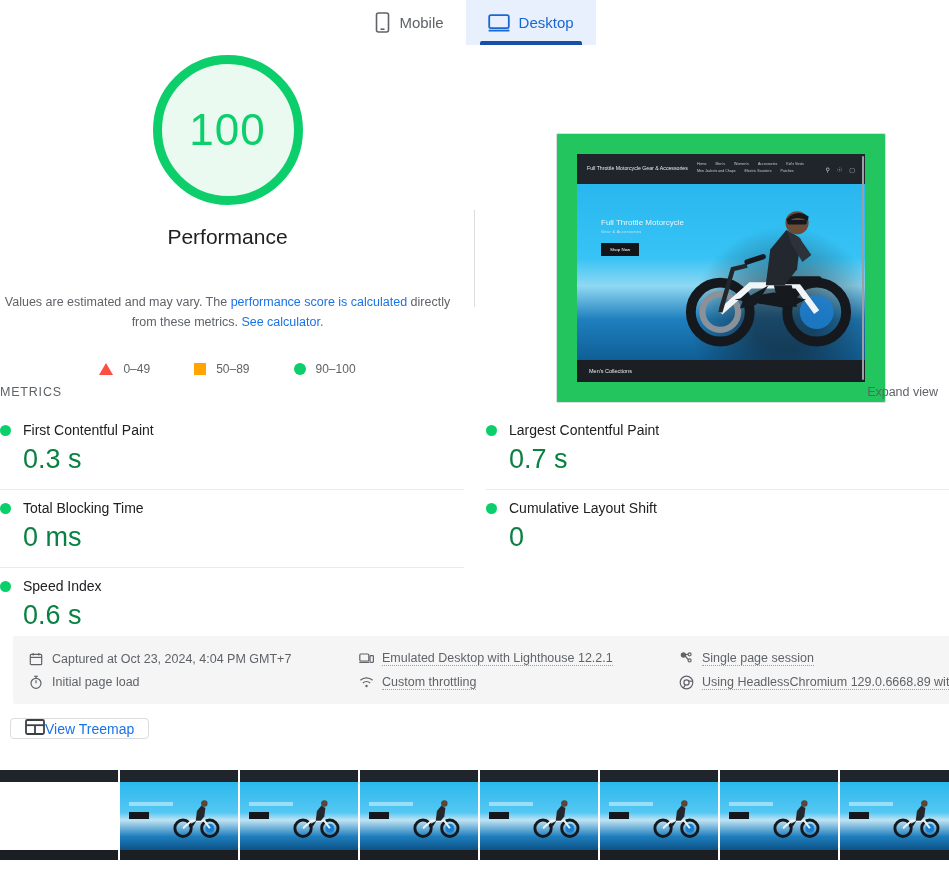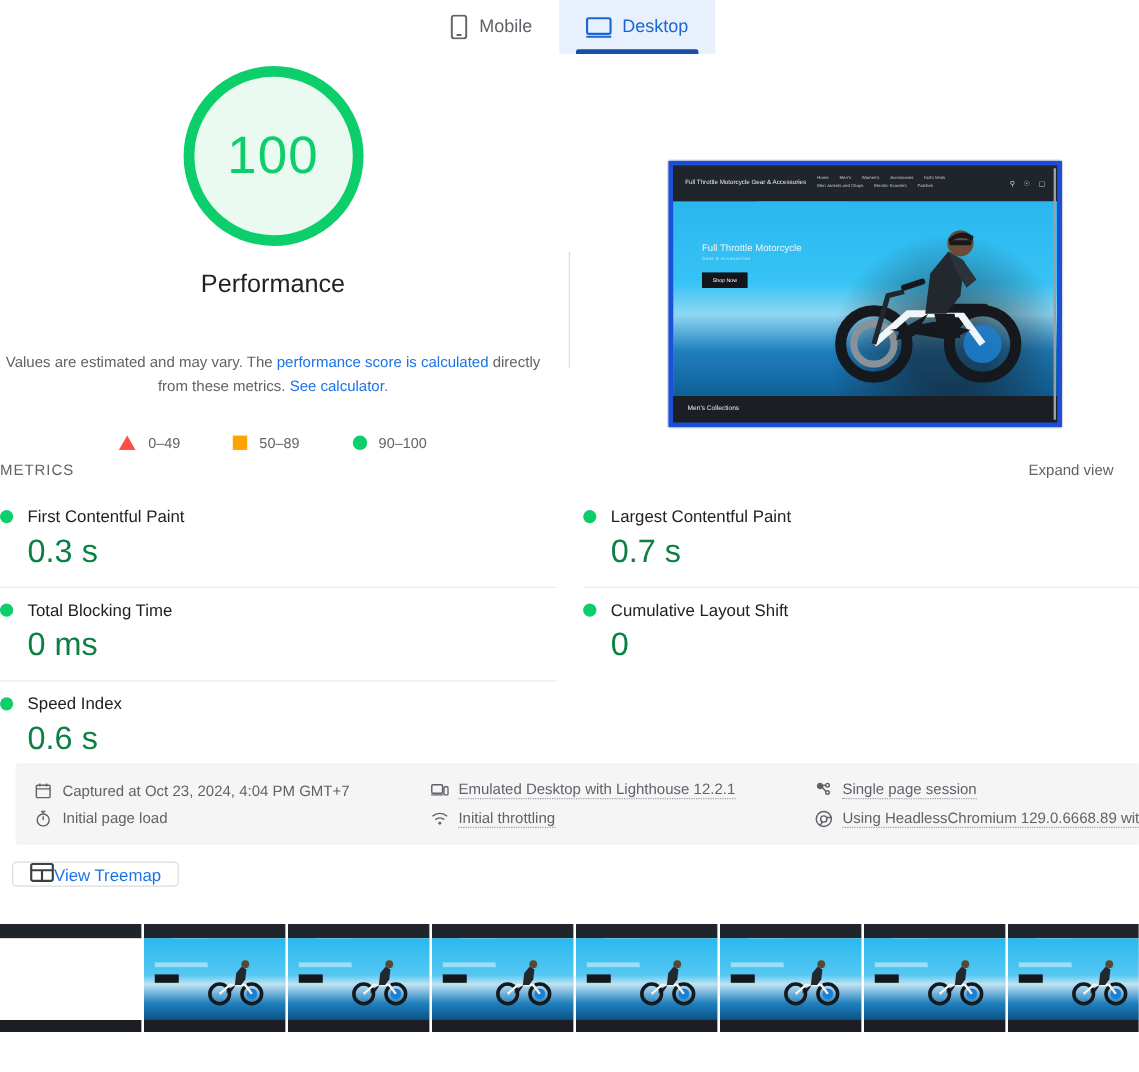--- a/index.html
+++ b/index.html
@@ -54,23 +54,23 @@
   }
   .gauge-title {
     margin-top: 20px; font-size: 21px; color: #202124; font-weight: 400;
   }
   .divider-v {
     position: absolute; left: 474px; top: 165px;
     width: 1px; height: 97px; background: #dadce0;
   }
   .shot-wrap {
     position: absolute; left: 556px; top: 88px;
-    width: 330px; height: 224px;
+    width: 330px; height: 270px;
     border: 1px solid #dadce0; border-radius: 2px;
-    background: #1d4ed8; padding: 4px;
+    background: #22c55e; padding: 20px;
   }
   .shot {
     width: 100%; height: 100%;
     position: relative; overflow: hidden; background: #1b1f24;
   }
   
   .site-header {
     position: absolute; left:0; right:0; top:0; height: 30px;
     background:#20242b; display:flex; align-items:center; padding: 0 10px;
   }
@@ -122,21 +122,21 @@
     width:0;height:0;border-left:7px solid transparent;border-right:7px solid transparent;
     border-bottom:12px solid #ff4e42;
   }
   .sq { width:12px;height:12px;background:#ffa400; }
   .ci { width:12px;height:12px;border-radius:50%;background:#0cce6b; }
 
   
   .metrics-head {
     position:absolute; left:0; top:385px; width:949px;
     display:flex; align-items:center; justify-content:space-between;
-    padding: 0 21px 0 0;
+    padding: 0 11px 0 0;
   }
   .metrics-label { font-size:12.5px; letter-spacing:.8px; color:#5f6368; }
   .expand { font-size:12.5px; color:#5f6368; cursor:pointer; }
   .metrics {
     position:absolute; left:0; top:412px; width:949px;
     display:grid; grid-template-columns: 464px 1fr; column-gap: 22px;
   }
   .mcol { display:flex; flex-direction:column; }
   .metric {
     padding: 10px 0 14px 0;
@@ -401,21 +401,21 @@
         <span class="dotted">Emulated Desktop with Lighthouse 12.2.1</span>
       </div>
       <div class="envitem">
         <span class="ico">
           <svg width="15" height="14" viewBox="0 0 15 14" fill="none" stroke="#5f6368" stroke-width="1.2">
             <path d="M1.4 5.2 a9 9 0 0 1 12.2 0"></path>
             <path d="M3.8 8 a5.6 5.6 0 0 1 7.4 0"></path>
             <circle cx="7.5" cy="11" r="1.2" fill="#5f6368" stroke="none"></circle>
           </svg>
         </span>
-        <span class="dotted">Initial throttling</span>
+        <span class="dotted">Custom throttling</span>
       </div>
     </div>
 
     <div class="envcol">
       <div class="envitem">
         <span class="ico">
           <svg width="15" height="14" viewBox="0 0 15 14" fill="none" stroke="#5f6368" stroke-width="1.2">
             <circle cx="4.4" cy="4" r="2.1" fill="#5f6368"></circle>
             <circle cx="10.6" cy="3.3" r="1.5"></circle>
             <circle cx="10.6" cy="9.4" r="1.5"></circle>

